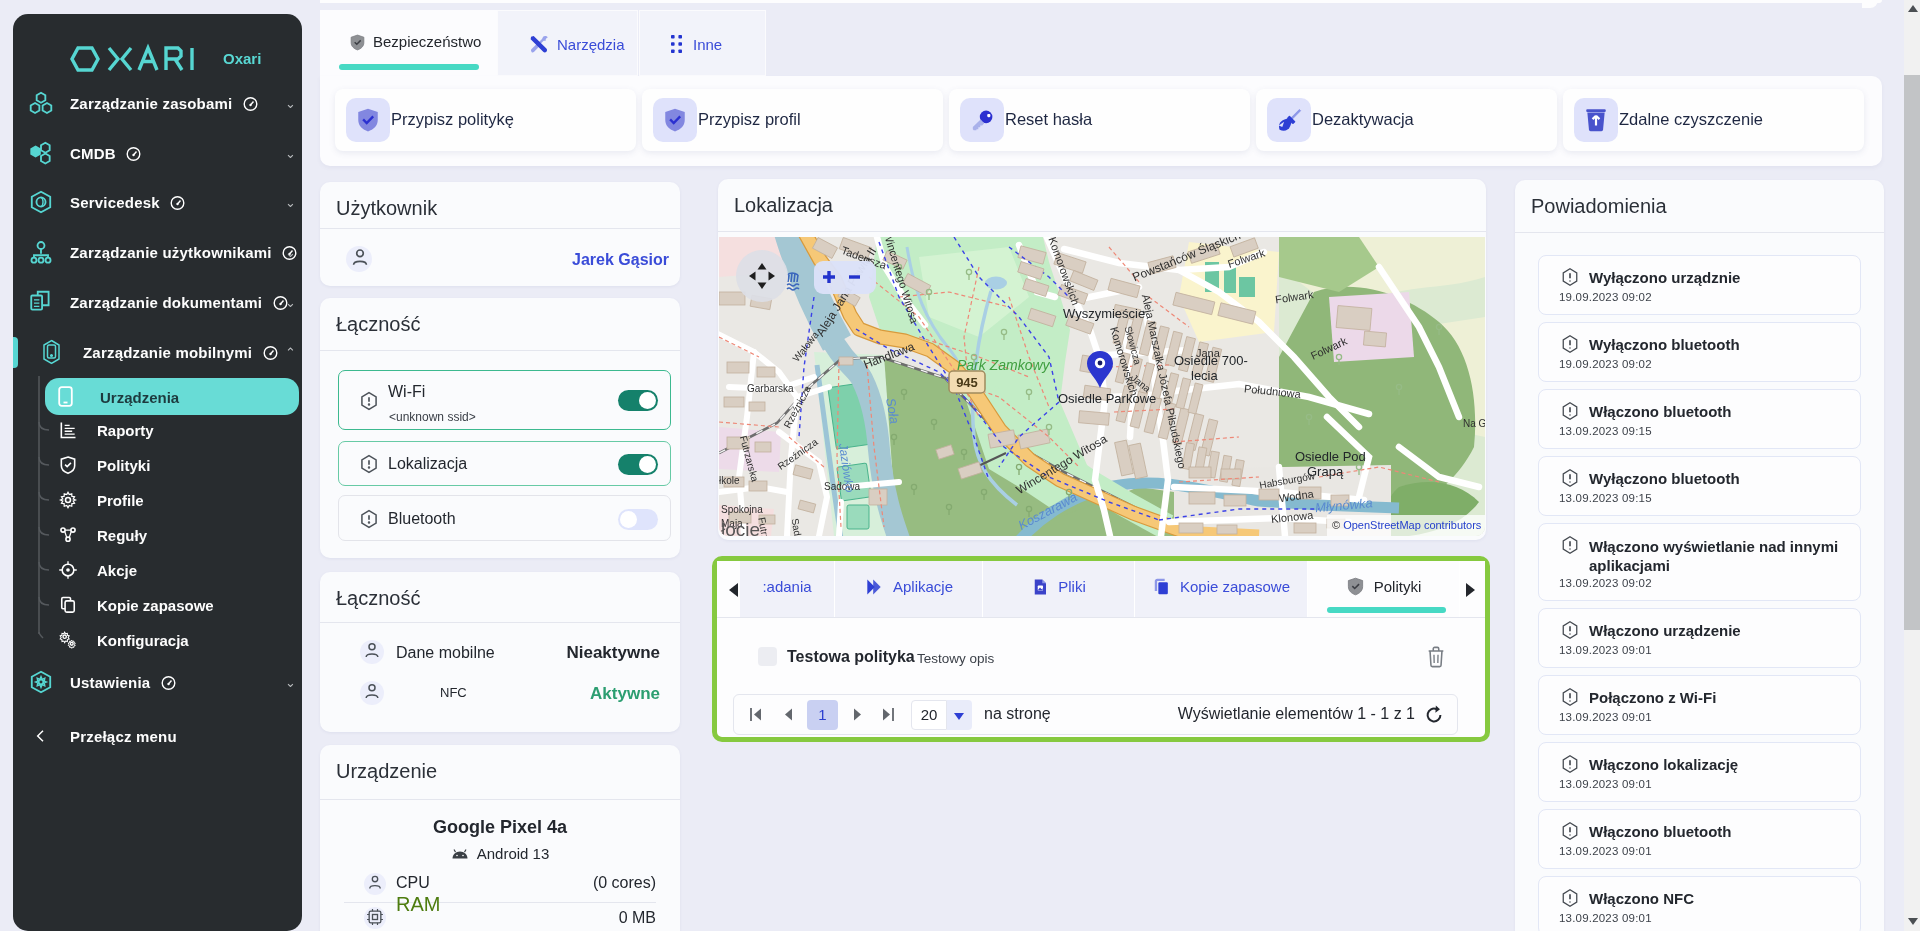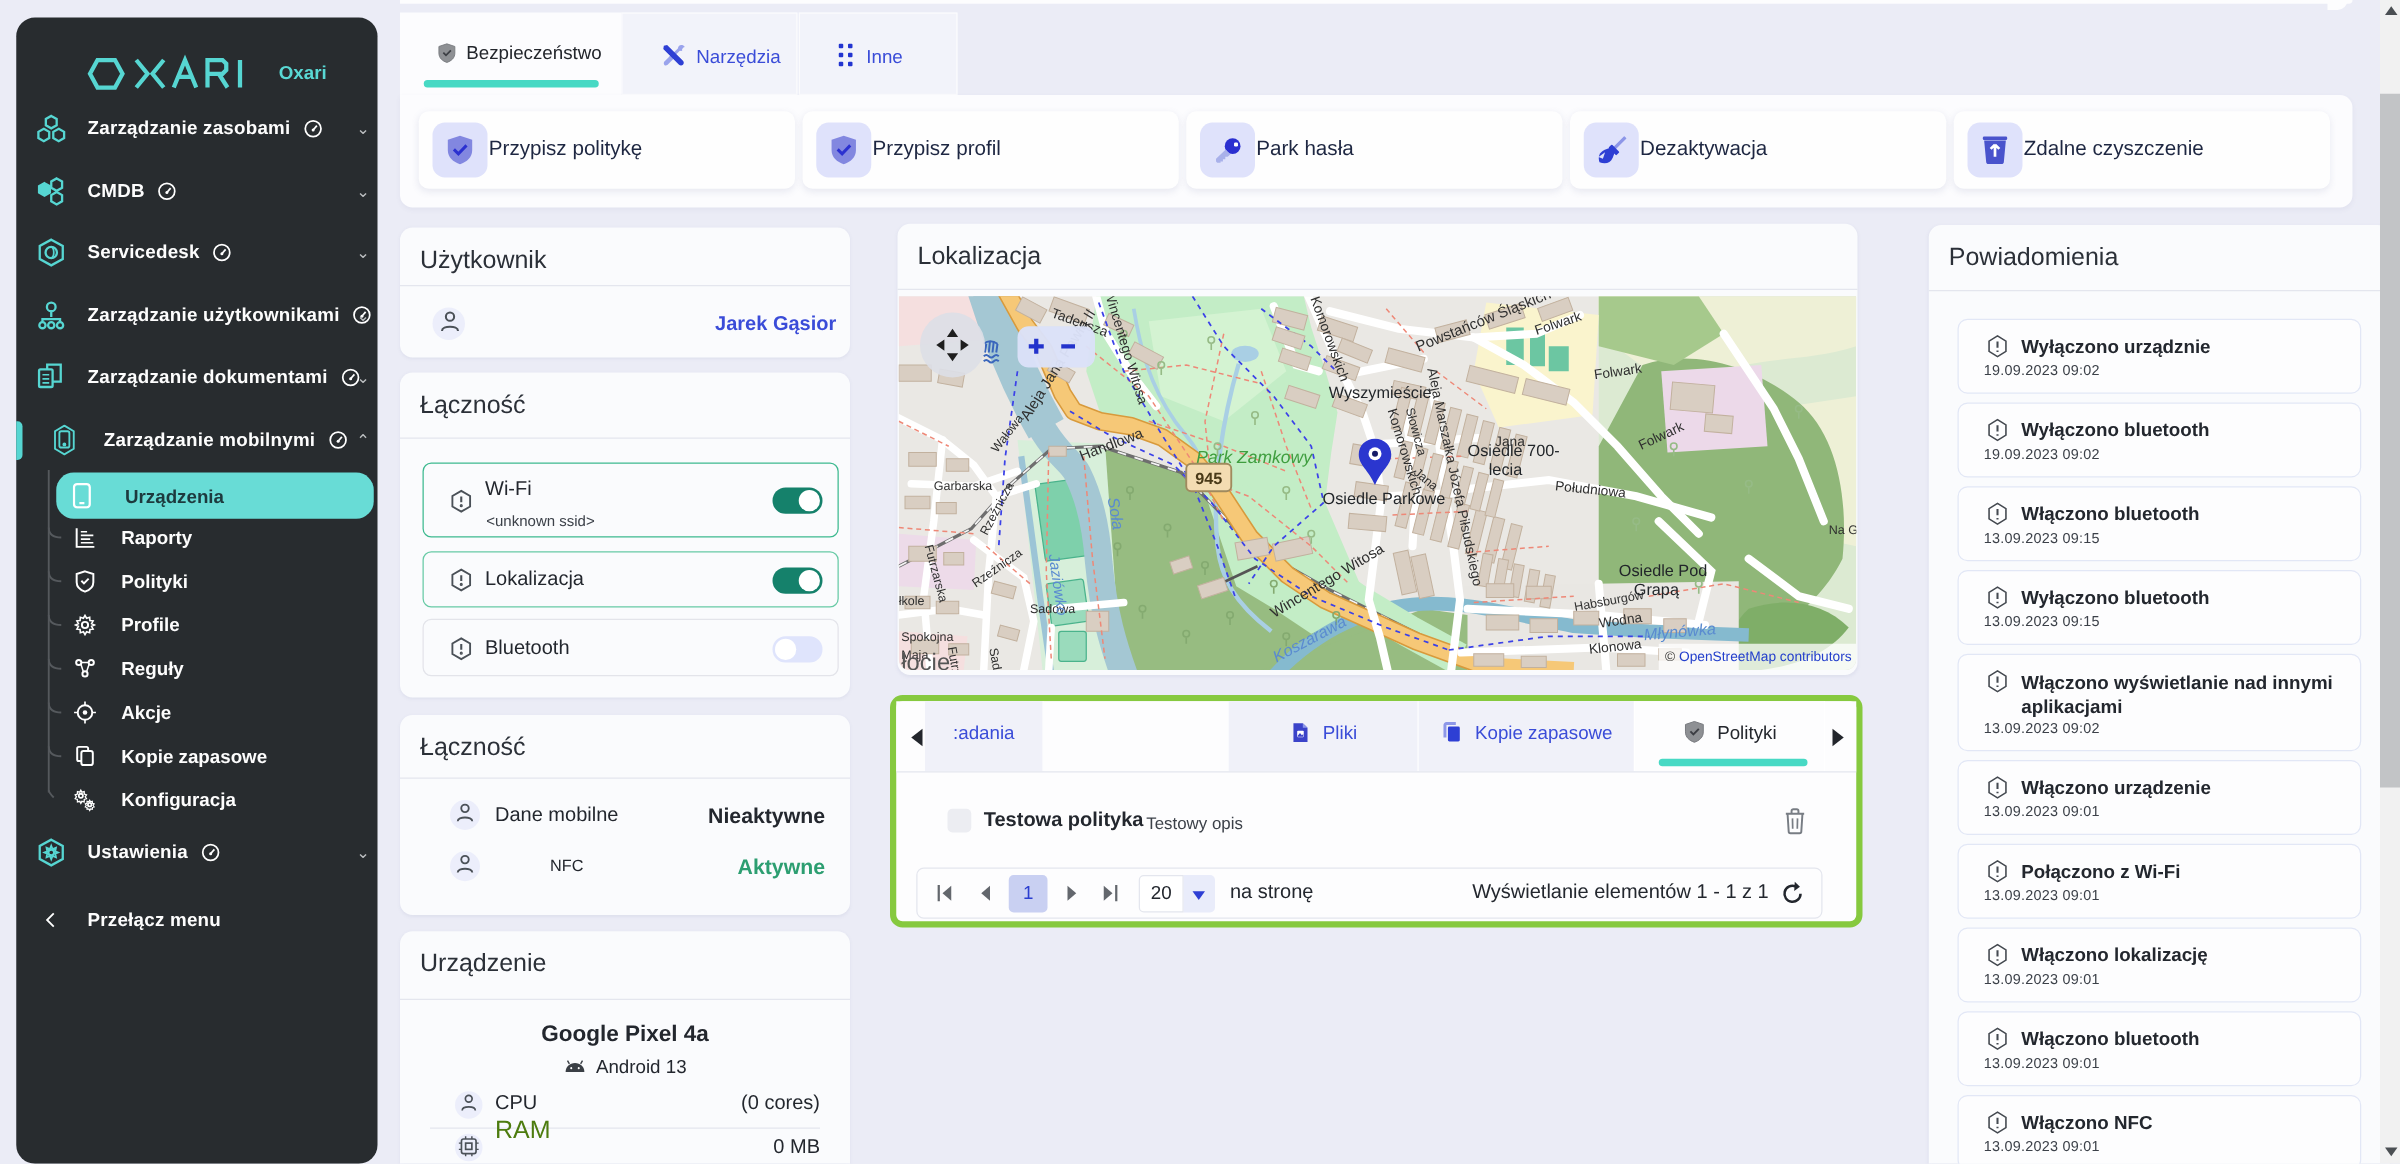--- a/index.html
+++ b/index.html
@@ -269,21 +269,21 @@
     <span class="atxt">Przypisz profil</span>
   </div>
   <div class="acard" style="left:949px;">
     <div class="aic">
         <svg width="27" height="27" viewBox="0 0 24 24">
           <circle cx="15.2" cy="8.8" r="5.6" fill="#2b2fd0"></circle>
           <rect x="16.2" y="6.2" width="2.8" height="2.8" rx="0.9" fill="#fff"></rect>
           <path d="M10.3,11.2 L13.6,14.5 L11.7,16.4 L10,16.4 L10,18.1 L8.3,18.1 L8.3,19.8 L6.6,19.8 L6.6,20.6 L4.2,20.6 L3.4,19.8 L3.4,17.8 Z" fill="#a9b1ea"></path>
         </svg>
       </div>
-    <span class="atxt">Park hasła</span>
+    <span class="atxt">Reset hasła</span>
   </div>
   <div class="acard" style="left:1256px;">
     <div class="aic">
         <svg width="27" height="27" viewBox="0 0 24 24">
           <path d="M20.8,2.2 L21.9,3.3 L14.6,10.6 L13.5,9.5 Z" fill="#8d97e8" stroke="#8d97e8" stroke-width="0.8" stroke-linejoin="round"></path>
           <rect x="9.6" y="9.8" width="7.8" height="3.4" rx="0.7" fill="#2e3fd4" transform="rotate(45 13.5 11.5)"></rect>
           <path d="M3.2,20.2 C1.8,16.5 3.2,13 7,11.4 L11.2,9.8 L14.2,12.8 L12.6,17 C11,20.8 7.3,22 3.2,20.2 Z" fill="#2e3fd4"></path>
           <path d="M2.5,16.5 L7.2,13.2 L5.6,17.8 Z" fill="#dfe2fb"></path>
         </svg>
       </div>
@@ -735,21 +735,21 @@
 
     <rect x="95" y="24" width="62" height="33" rx="9" fill="#dbe1f8" opacity="0.97"></rect>
     <path d="M104,40 L116,40 M110,34 L110,46" stroke="#2333cc" stroke-width="3.4"></path>
     <path d="M130,40 L141,40" stroke="#2333cc" stroke-width="3.4"></path>
 
     <path d="M381,114 C373.5,114 368,119.5 368,126.5 C368,135 376,139 381,151 C386,139 394,135 394,126.5 C394,119.5 388.5,114 381,114 Z" fill="#2b36cf"></path>
     <circle cx="381" cy="126" r="5.2" fill="#ffffff"></circle>
     <circle cx="381" cy="126" r="2.4" fill="#151b66"></circle>
   </svg>
 
-  <div class="card" style="left:1515px;top:180px;width:369px;height:751px;border-radius:10px 10px 0 0;margin-left:28px;">
+  <div class="card" style="left:1515px;top:180px;width:369px;height:751px;border-radius:10px 10px 0 0;">
     <div class="ctitle">Powiadomienia</div>
     <div class="cdiv" style="top:52px;"></div>
     <div class="notif" style="top:75px;height:60px;padding-left:24px;">
         <span class="nh"><svg width="18" height="22" viewBox="0 0 24 26" fill="none" stroke="#454a51" stroke-width="1.7">
             <polygon points="12,2 21,7.5 21,18.5 12,24 3,18.5 3,7.5"></polygon>
             <path d="M12,8 L12,14.5" stroke-width="2.2"></path>
             <path d="M12,17.5 L12,19" stroke-width="2.2"></path>
           </svg></span>
         <span class="nt">Wyłączono urządznie</span>
         <span class="nd">19.09.2023 09:02</span>
@@ -833,20 +833,24 @@
             <path d="M12,17.5 L12,19" stroke-width="2.2"></path>
           </svg></span>
         <span class="nt">Włączono NFC</span>
         <span class="nd">13.09.2023 09:01</span>
       </div>
   </div>
 
   <div class="abs" style="left:712px;top:556px;width:778px;height:186px;background:#fdfdfe;border:5px solid #86c93f;border-radius:10px;padding-left:20px;">
     <div class="abs" style="left:0;top:0;right:0;height:56px;background:#fdfdfe;"></div>
     <div class="gtab" style="left:23px;width:95px;"><span style="color:#3a4cd8;">:adania</span></div>
+    <div class="gtab" style="left:118px;width:148px;"><svg width="20" height="20" viewBox="0 0 24 24" style="vertical-align:-5px;margin-right:9px;">
+          <path d="M4,3 L13,12 L4,21 Z" fill="#2e3fd4"></path>
+          <path d="M11,3 L20,12 L11,21 Z" fill="#2e3fd4" opacity="0.85"></path>
+        </svg><span style="color:#3a4cd8;">Aplikacje</span></div>
     <div class="gtab" style="left:266px;width:152px;"><svg width="18" height="20" viewBox="0 0 24 24" style="vertical-align:-5px;margin-right:9px;">
           <path d="M5,2 L15,2 L20,7 L20,22 L5,22 Z" fill="#3b43c9"></path>
           <path d="M15,2 L15,7 L20,7 Z" fill="#8d97e8"></path>
           <rect x="9" y="10" width="7" height="7" rx="1" fill="#fff"></rect>
           <path d="M9.5,15.5 L12,12.5 L14,15 L15.5,13.5 L15.5,16.5 L9.5,16.5 Z" fill="#3b43c9"></path>
         </svg><span style="color:#3a4cd8;">Pliki</span></div>
     <div class="gtab" style="left:418px;width:173px;"><svg width="19" height="20" viewBox="0 0 24 24" style="vertical-align:-5px;margin-right:9px;">
           <rect x="8" y="6" width="12" height="15" rx="1.5" fill="#2e3fd4"></rect>
           <path d="M5,17 L5,4.5 C5,3.7 5.7,3 6.5,3 L16,3" stroke="#8d97e8" stroke-width="3" fill="none"></path>
         </svg><span style="color:#3a4cd8;">Kopie zapasowe</span></div>

